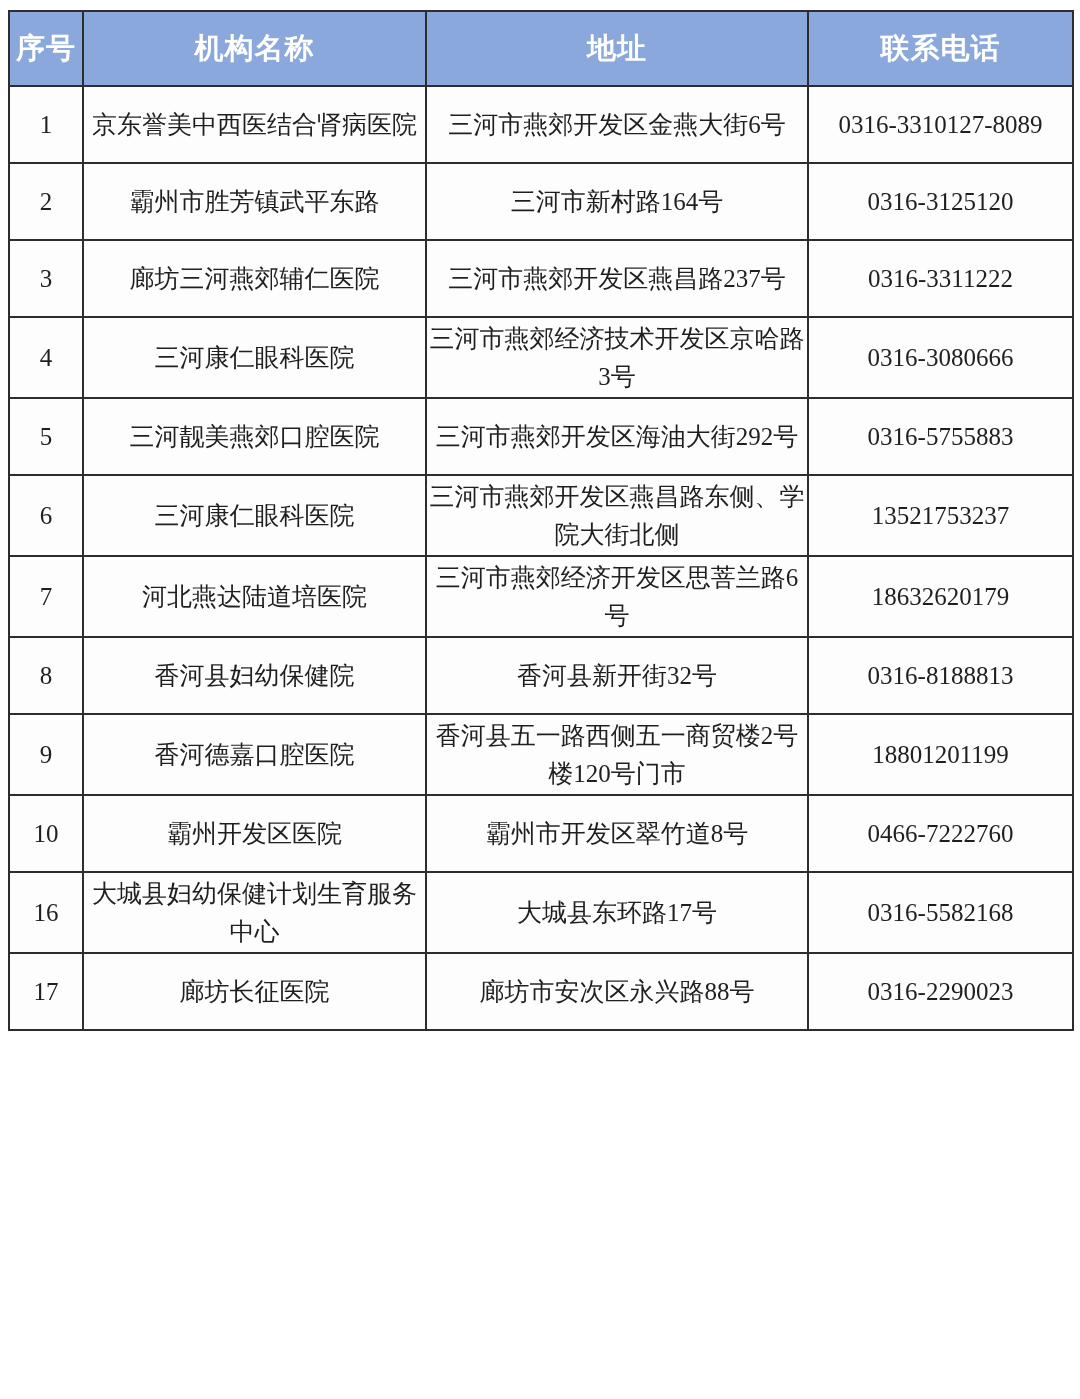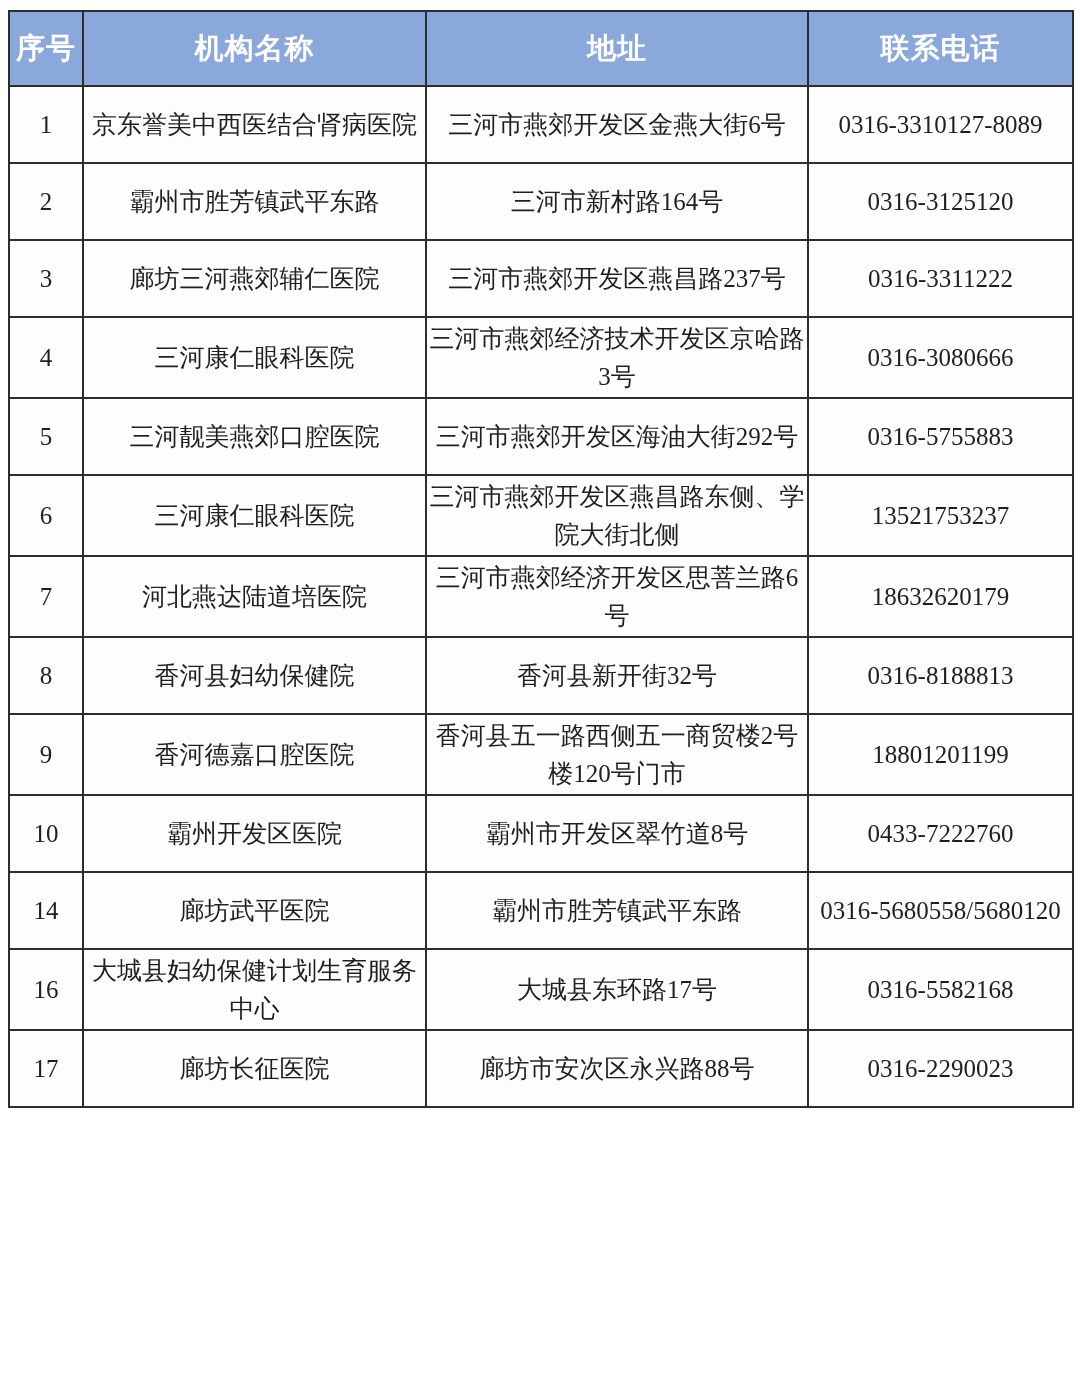--- a/index.html
+++ b/index.html
@@ -130,27 +130,21 @@
       <tr>
         <td class="cell-no">9</td>
         <td>香河德嘉口腔医院</td>
         <td>香河县五一路西侧五一商贸楼2号楼120号门市</td>
         <td>18801201199</td>
       </tr>
       <tr>
         <td class="cell-no">10</td>
         <td>霸州开发区医院</td>
         <td>霸州市开发区翠竹道8号</td>
-        <td>0433-7222760</td>
-      </tr>
-      <tr>
-        <td class="cell-no">14</td>
-        <td>廊坊武平医院</td>
-        <td>霸州市胜芳镇武平东路</td>
-        <td>0316-5680558/5680120</td>
+        <td>0466-7222760</td>
       </tr>
       <tr>
         <td class="cell-no">16</td>
         <td>大城县妇幼保健计划生育服务中心</td>
         <td>大城县东环路17号</td>
         <td>0316-5582168</td>
       </tr>
       <tr>
         <td class="cell-no">17</td>
         <td>廊坊长征医院</td>

